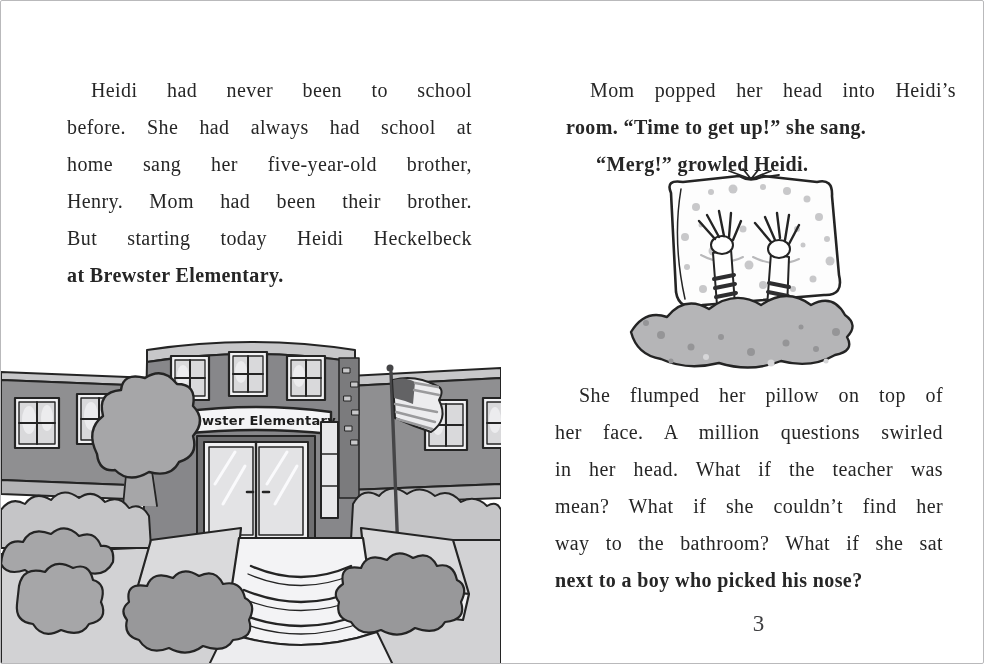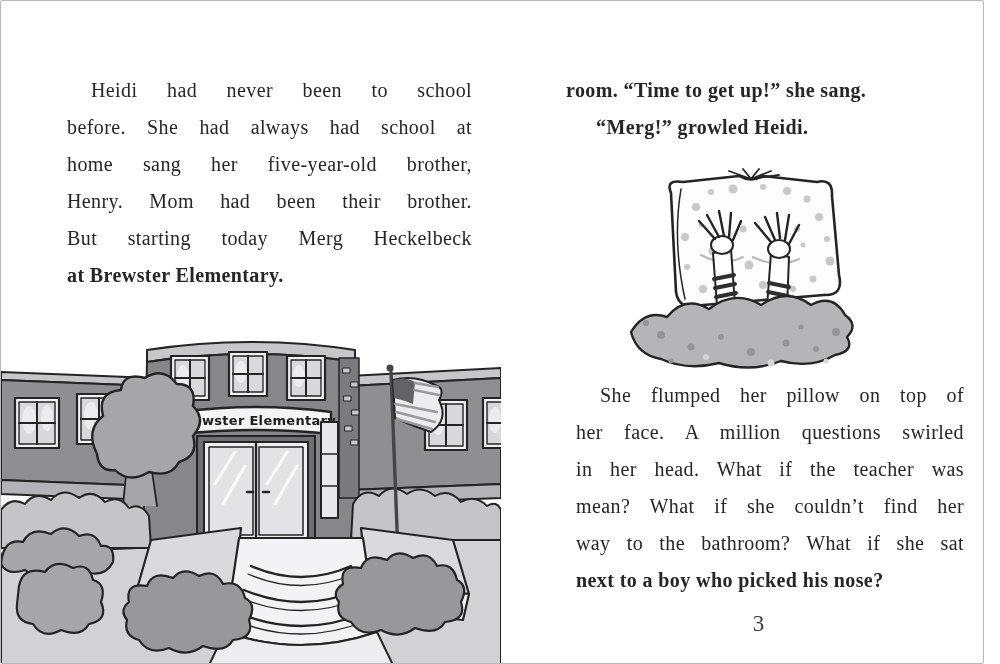--- a/index.html
+++ b/index.html
@@ -29,30 +29,31 @@
 </head>
 <body>
 
 <div class="spread">
 
   <div class="textblock" style="left:66px; top:71px; width:405px;">
     <div class="bline j ind">Heidi had never been to school</div>
     <div class="bline j">before. She had always had school at</div>
     <div class="bline j">home sang her five-year-old brother,</div>
     <div class="bline j">Henry. Mom had been their brother.</div>
-    <div class="bline j">But starting today Merg Heckelbeck</div>
+    <div class="bline j">But starting today Heidi Heckelbeck</div>
     <div class="bline l">at Brewster Elementary.</div>
   </div>
 
   <div class="textblock" style="left:565px; top:71px; width:390px;">
+    <div class="bline j ind">Mom popped her head into Heidi’s</div>
     <div class="bline l">room. “Time to get up!” she sang.</div>
     <div class="bline l ind2">“Merg!” growled Heidi.</div>
   </div>
 
-  <div class="textblock" style="left:575px; top:376px; width:388px;">
+  <div class="textblock" style="left:554px; top:376px; width:388px;">
     <div class="bline j ind">She flumped her pillow on top of</div>
     <div class="bline j">her face. A million questions swirled</div>
     <div class="bline j">in her head. What if the teacher was</div>
     <div class="bline j">mean? What if she couldn’t find her</div>
     <div class="bline j">way to the bathroom? What if she sat</div>
     <div class="bline l">next to a boy who picked his nose?</div>
   </div>
 
   <div class="pagenum">3</div>
 

